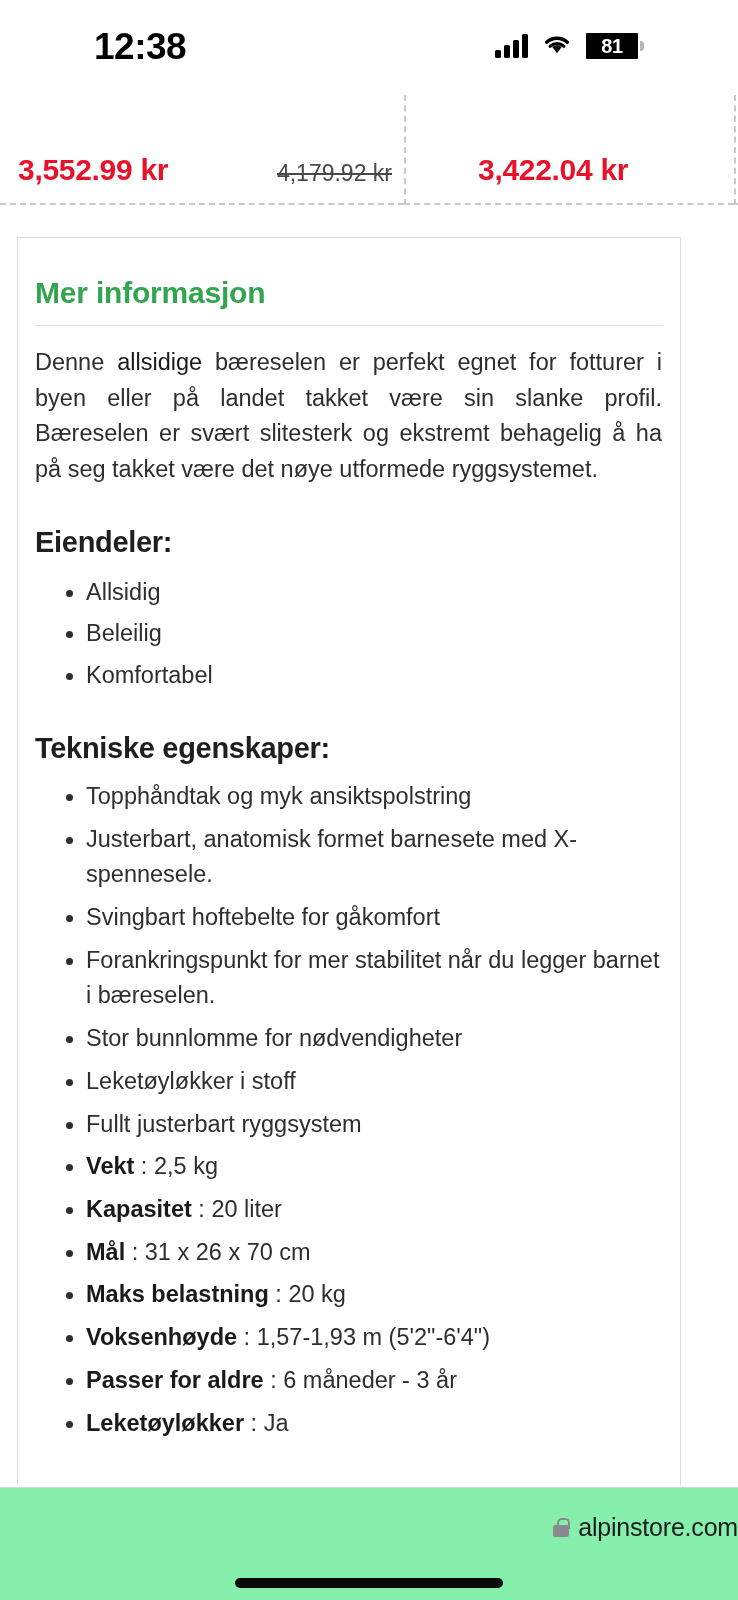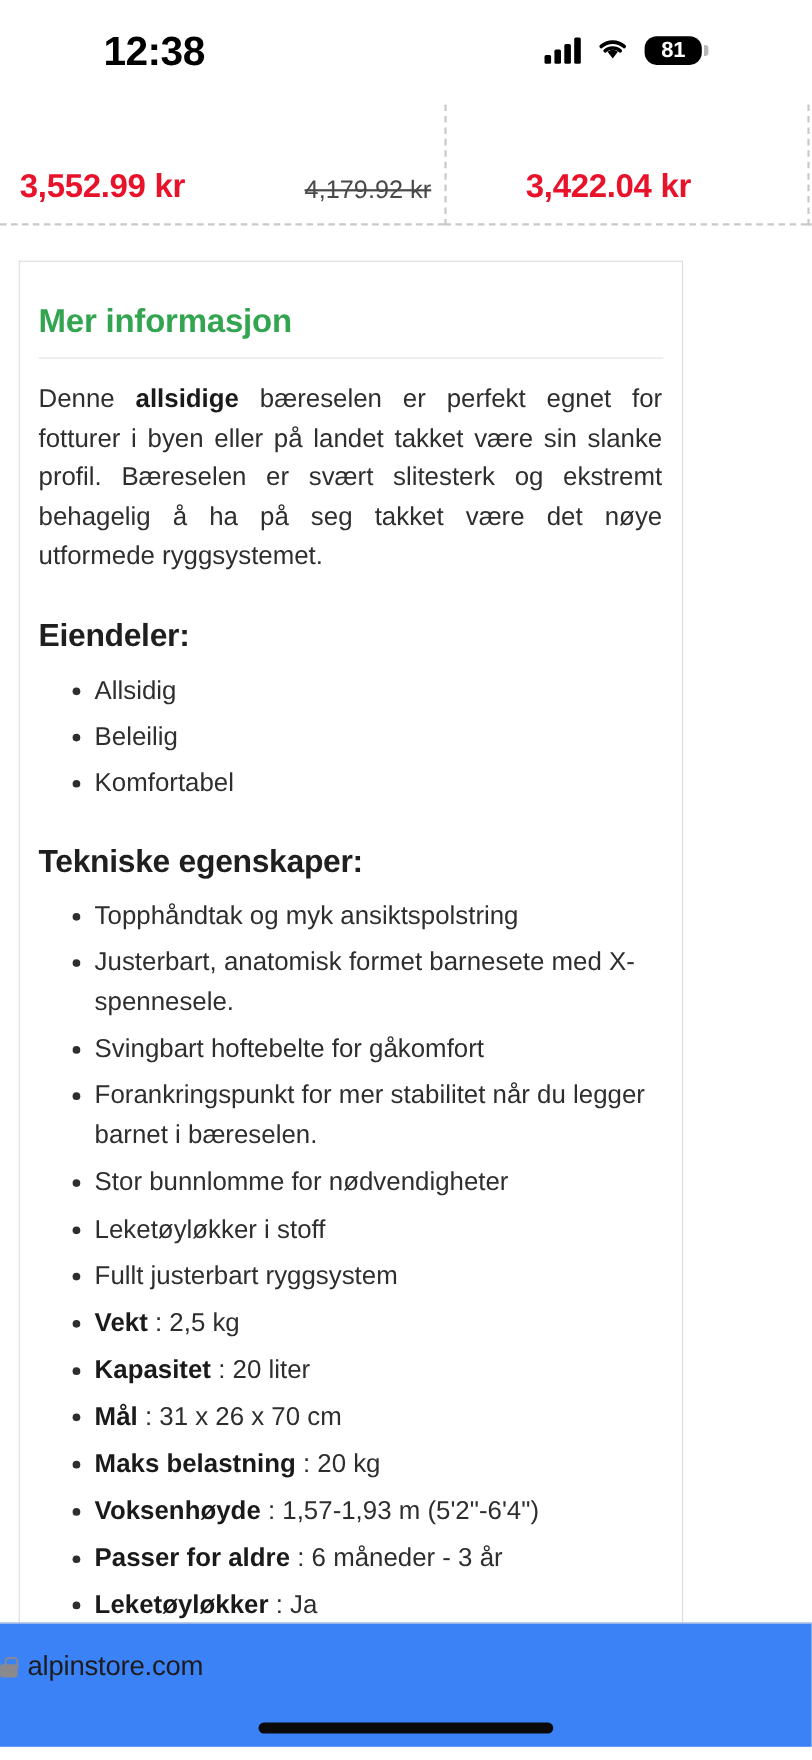--- a/index.html
+++ b/index.html
@@ -58,21 +58,21 @@
   }
   .sig-bars i:nth-child(1) { height: 8px; }
   .sig-bars i:nth-child(2) { height: 13px; }
   .sig-bars i:nth-child(3) { height: 18px; }
   .sig-bars i:nth-child(4) { height: 24px; }
 
   .battery {
     position: relative;
     width: 52px;
     height: 26px;
-    border-radius: 11px;
+    border-radius: 1px;
     background: #000;
     display: flex;
     align-items: center;
     justify-content: center;
   }
   .battery::after {
     content: "";
     position: absolute;
     right: -6px;
     top: 8px;
@@ -148,21 +148,21 @@
     text-decoration: line-through;
     white-space: nowrap;
     opacity: 0.92;
   }
 
   
   .info-card {
     position: absolute;
     top: 237px;
     left: 17px;
-    width: 604px;
+    width: 664px;
     box-sizing: border-box;
     background: #ffffff;
     border: 1px solid #dddddd;
     border-bottom: none;
     padding: 0 17px 0 17px;
     height: 1248px;
     overflow: hidden;
   }
 
   .section-title {
@@ -182,21 +182,21 @@
   }
 
   .intro-para {
     font-size: 23.5px;
     line-height: 1.52;
     color: #2e2e2e;
     text-align: justify;
     margin: 19px 0 0 0;
     padding: 0 1px 0 0;
   }
-  .intro-para b { font-weight: 700; color: #1a1a1a; }
+  .intro-para b { font-weight: 400; color: #1a1a1a; }
 
   .sub-head {
     font-size: 29px;
     font-weight: 700;
     color: #1f1f1f;
     margin: 39px 0 0 0;
     line-height: 1.1;
     letter-spacing: -0.3px;
   }
 
@@ -225,28 +225,28 @@
   }
   ul.feat li b { font-weight: 700; color: #1a1a1a; }
 
   ul.tech { margin-top: 14px; }
   ul.tech li { margin-bottom: 7px; }
 
   
   .safari-bar {
     position: absolute;
     left: 0;
-    bottom: 12px;
+    bottom: 0;
     width: 738px;
     height: 112px;
-    background: #3b82f6;
+    background: #86efac;
     border-top: 1px solid #d8d8d8;
     display: flex;
     flex-direction: column;
-    align-items: flex-start;
+    align-items: flex-end;
     z-index: 50;
   }
   .safari-url {
     margin-top: 27px;
     display: flex;
     align-items: center;
     gap: 9px;
   }
   .lock-icon {
     width: 16px;

